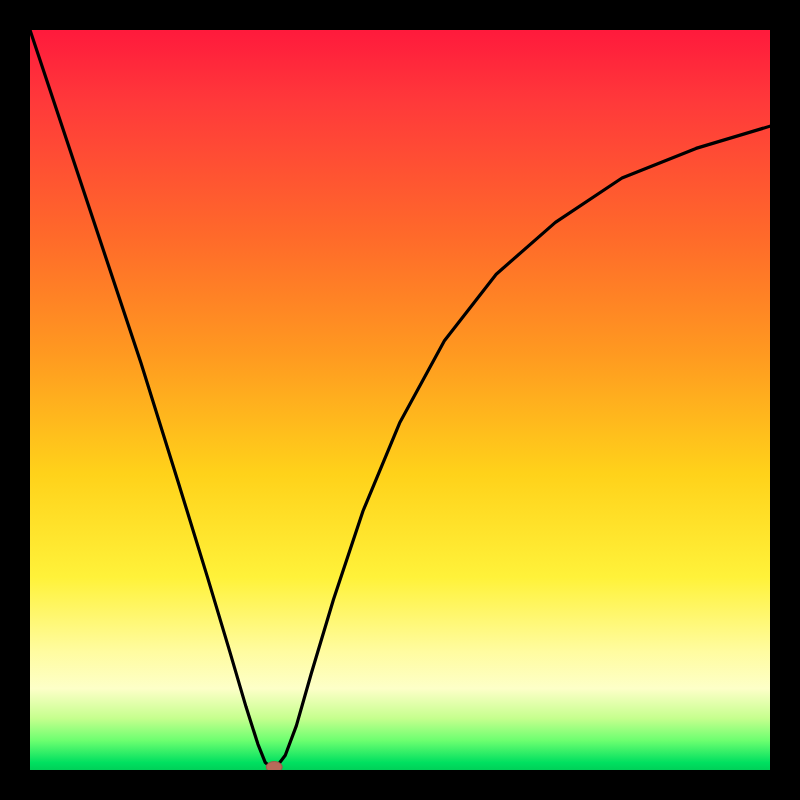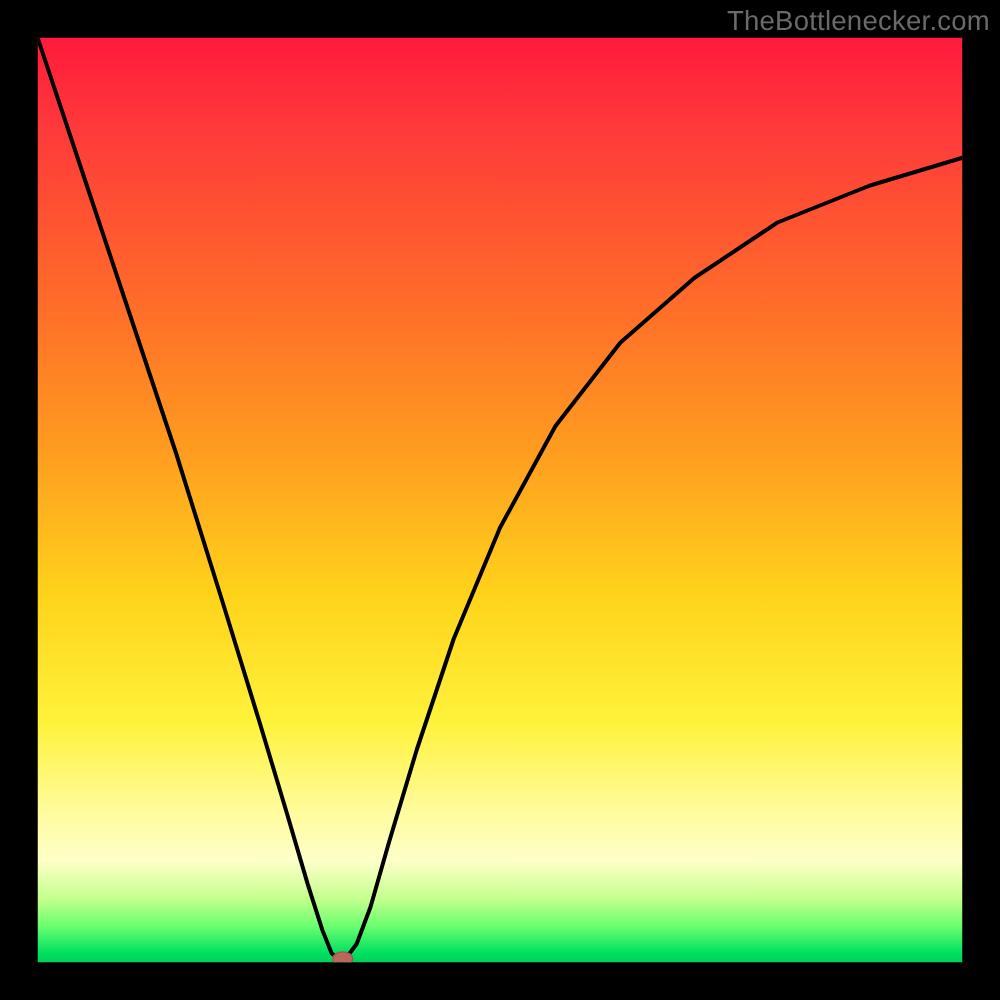--- a/index.html
+++ b/index.html
@@ -58,21 +58,20 @@
     font-size: 22px;
     letter-spacing: 0.2px;
     user-select: none;
   }
 </style>
 </head>
 <body>
 
 <div class="frame">
 
-  <div class="attribution">TheBottlenecker.com</div>
 
   <div class="plot-area">
     <div class="gradient"></div>
 
     <svg class="curve-svg" viewBox="0 0 740 740" preserveAspectRatio="none">
       <path id="curve-path" fill="none" stroke="#000" stroke-width="3.2" stroke-linejoin="round" stroke-linecap="round" d="M 0.0 0.0 L 37.0 111.0 L 74.0 222.0 L 111.0 333.0 L 148.0 451.4 L 177.6 547.6 L 199.8 621.6 L 216.1 677.1 L 227.9 714.1 L 235.3 732.6 L 244.2 740.0 L 255.3 725.2 L 266.4 695.6 L 281.2 643.8 L 303.4 569.8 L 333.0 481.0 L 370.0 392.2 L 414.4 310.8 L 466.2 244.2 L 525.4 192.4 L 592.0 148.0 L 666.0 118.4 L 740.0 96.2"></path>
       <ellipse id="marker-dot" rx="8" ry="5.5" fill="#b86a5a" stroke="#a0584a" stroke-width="1" cx="244.2" cy="737.0"></ellipse>
     </svg>
   </div>
 </div>

